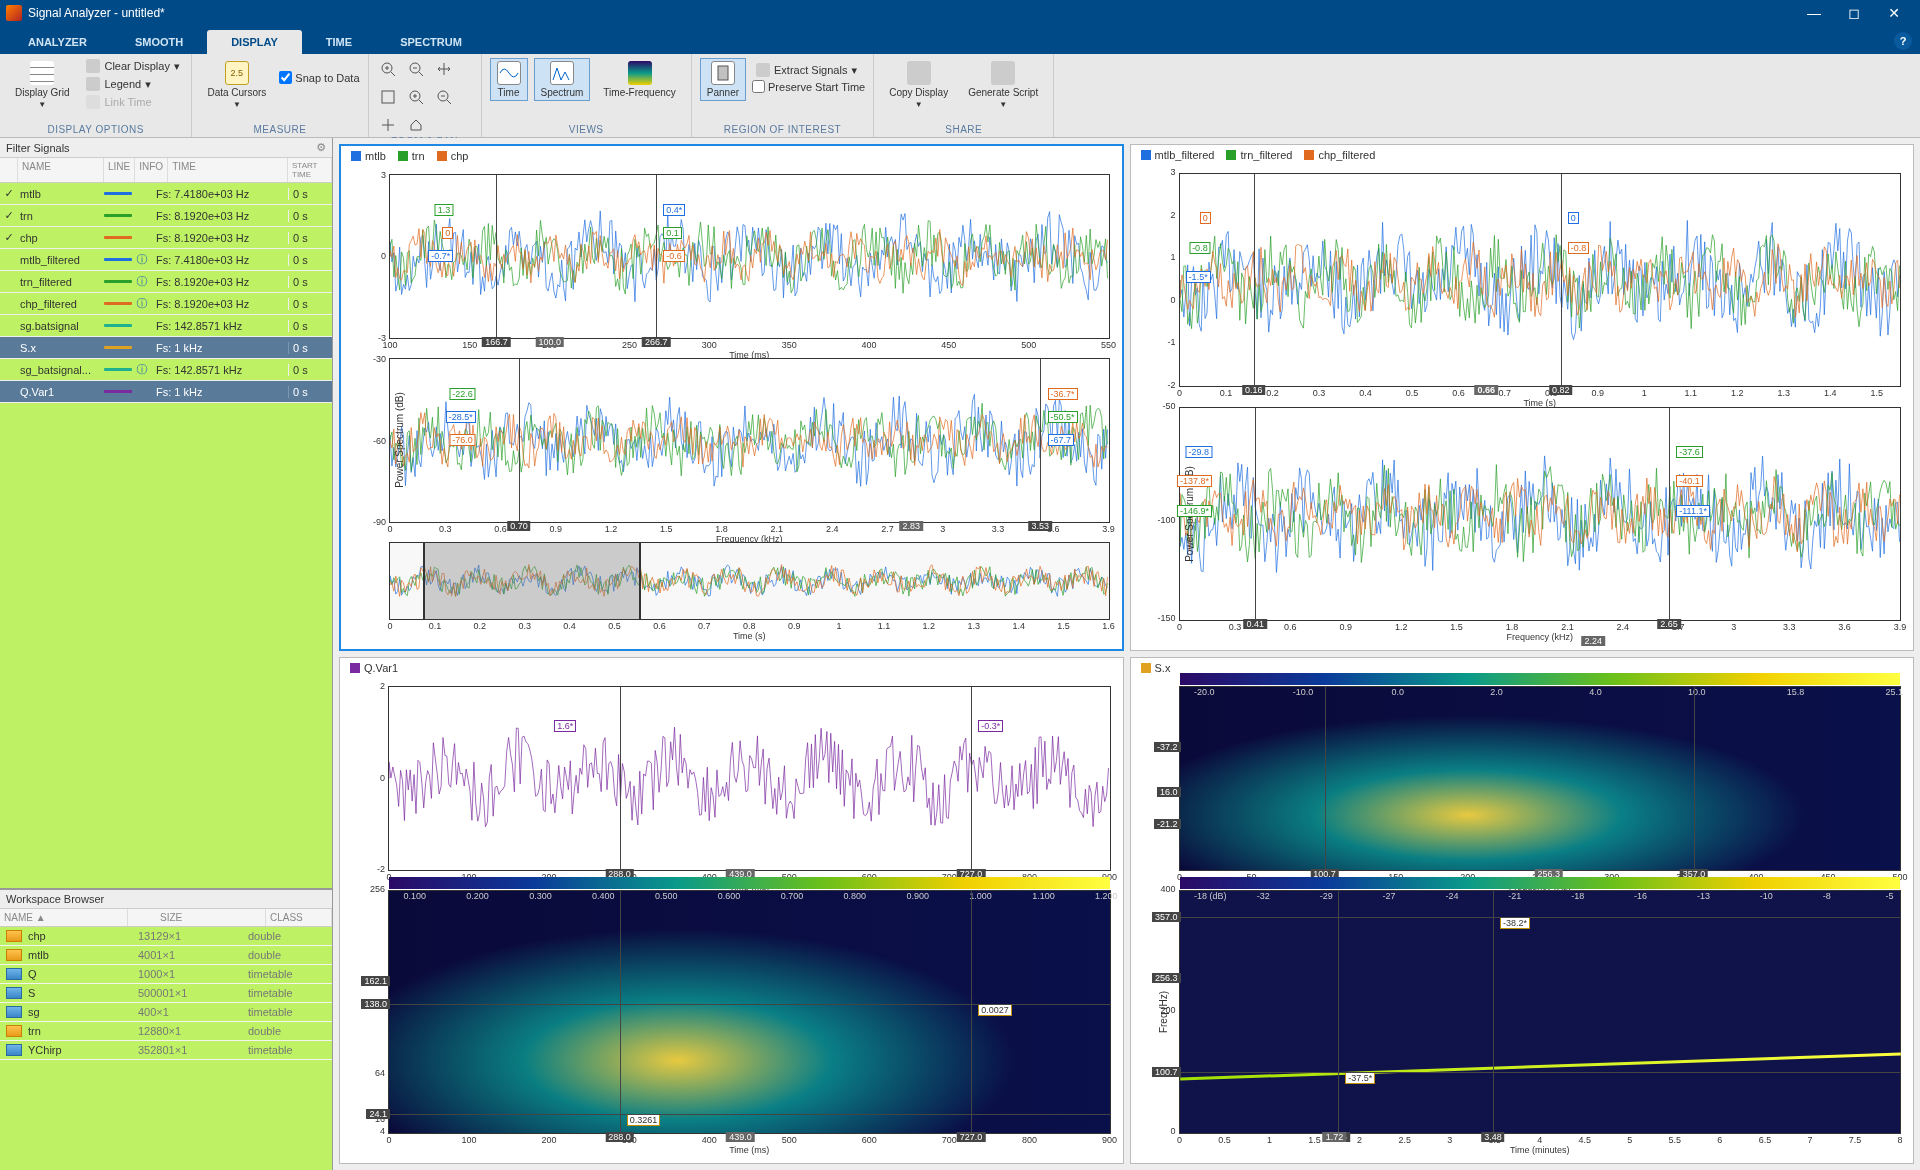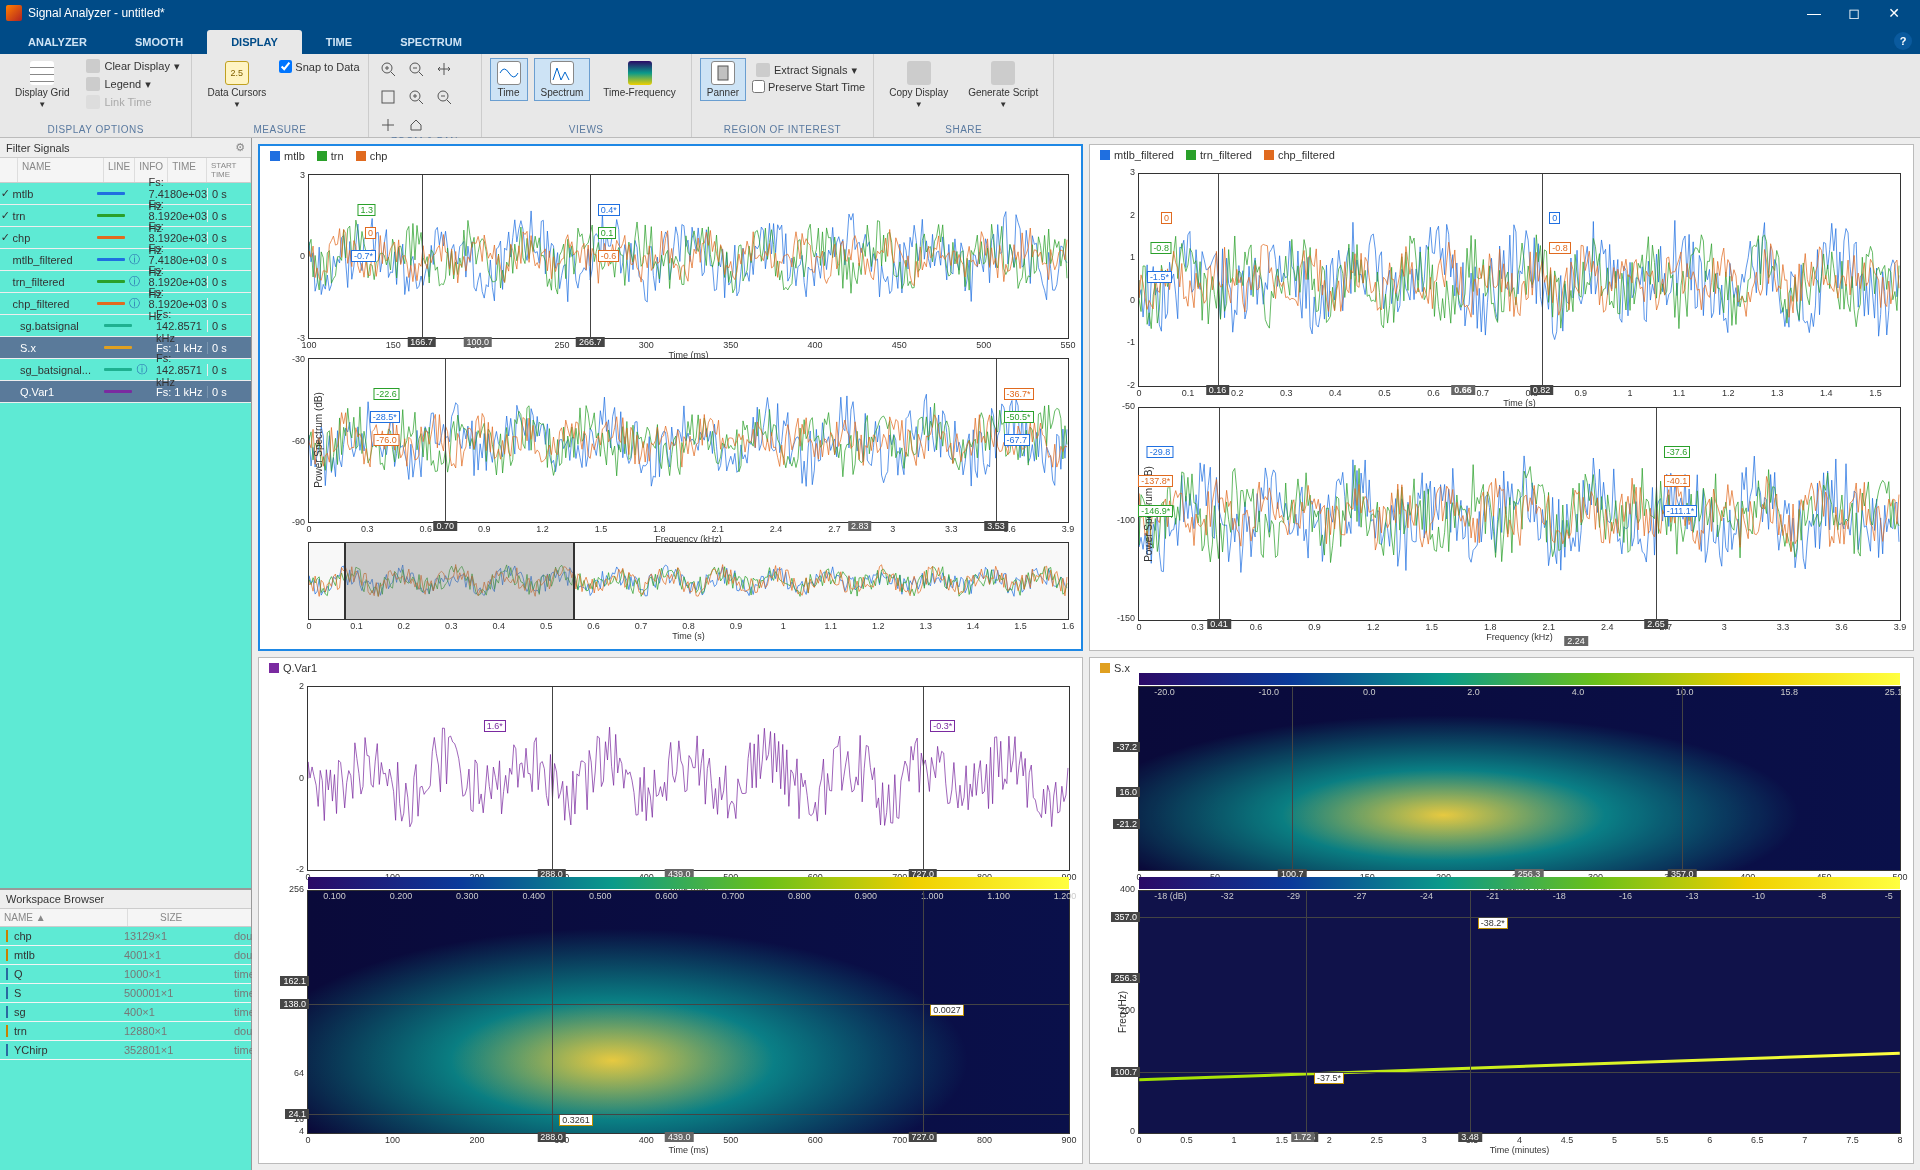--- a/index.html
+++ b/index.html
@@ -23,21 +23,21 @@
 .smallbtn { display:flex; align-items:center; gap:4px; padding:1px 4px; font-size:11px; cursor:pointer;}
 .smallbtn .ic { width:14px; height:14px; background:#ccc; border-radius:2px;}
 .smallbtn.disabled { color:#aaa;}
 .chk { display:flex; align-items:center; gap:3px; font-size:11px;}
 .chk input{width:13px;height:13px;}
 .iconbtn { width:22px;height:22px;border:1px solid transparent;display:flex;align-items:center;justify-content:center;cursor:pointer;}
 .iconbtn svg{width:16px;height:16px;}
 .unitrow{display:flex;align-items:center;gap:4px;font-size:11px;margin-bottom:2px;}
 .unitrow input,.unitrow select{font-size:11px;border:1px solid #aaa;padding:1px 3px;background:#fff;height:18px;}
 .main { display:flex; height: calc(1170px - 26px - 28px - 84px); }
-.leftpane { width:252px; border-right:1px solid #999; display:flex; flex-direction:column; background:#5eead4;}
+.leftpane { width:333px; border-right:1px solid #999; display:flex; flex-direction:column; background:#bef264;}
 .sigpanel { flex:1; display:flex; flex-direction:column; border-bottom:2px solid #999;}
 .panelhdr { background:#eee; border-bottom:1px solid #ccc; padding:3px 6px; font-size:11px; display:flex; align-items:center;}
 .tblhdr { display:flex; background:#f5f5f5; border-bottom:1px solid #ccc; font-size:10px; color:#888;}
 .tblhdr div { padding:3px 4px; border-right:1px solid #ddd;}
 .sigrow { display:flex; align-items:center; border-bottom:1px solid #eee; font-size:11px; height:22px;}
 .sigrow.sel { background:#5a7a9a; color:#fff;}
 .sigrow .ck { width:18px; text-align:center;}
 .sigrow .nm { flex: 0 0 86px; overflow:hidden; padding-left:2px;}
 .sigrow .ln { flex:0 0 28px; position:relative;}
 .sigrow .ln span{display:block;height:3px;border-radius:1px;}
@@ -110,21 +110,21 @@
     </div>
     <div class="label">DISPLAY OPTIONS</div>
   </div>
   <div class="tsgroup">
     <div class="body">
       <div class="bigbtn">
         <div class="ic" style="background:#fff4c2;border:1px solid #c0a020;display:flex;align-items:center;justify-content:center;font-size:9px;color:#806000;">2.5</div>
         <div class="tx">Data Cursors</div>
         <div style="font-size:8px;">▼</div>
       </div>
-      <div class="chk" style="margin-top:2px;">
+      <div class="chk" style="margin-top:13px;">
           <input type="checkbox" checked="" style="">
           <span>Snap to Data</span>
         </div>
     </div>
     <div class="label">MEASURE</div>
   </div>
   <div class="tsgroup">
     <div class="body" style="flex-wrap:wrap;width:96px;">
       <div class="iconbtn">
           <svg viewBox="0 0 16 16">

